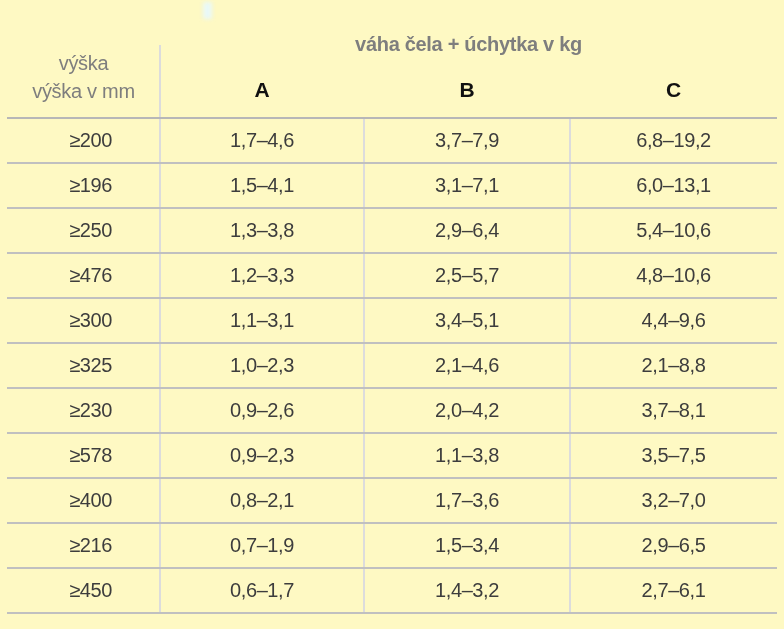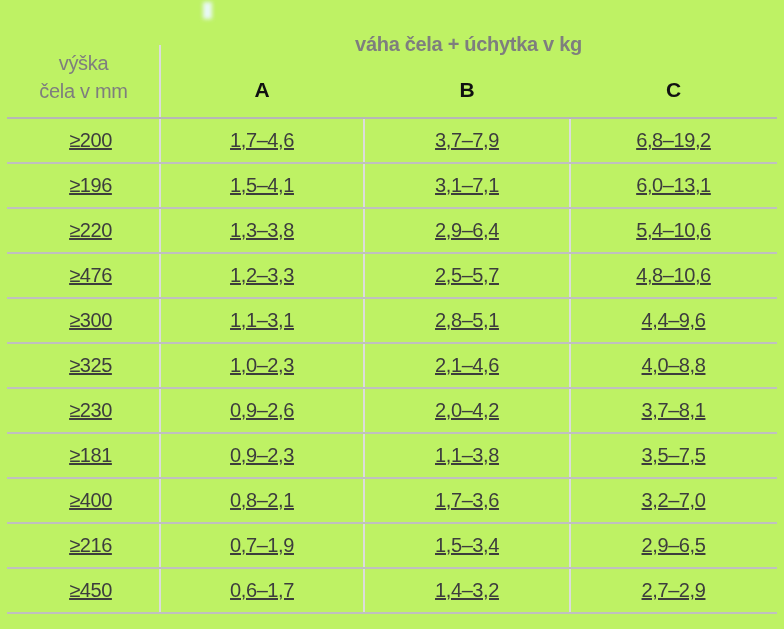--- a/index.html
+++ b/index.html
@@ -5,21 +5,21 @@
   html, body {
     margin: 0;
     padding: 0;
     background: #ffffff;
     font-family: "Liberation Sans", "DejaVu Sans", sans-serif;
   }
   .sheet {
     position: relative;
     width: 784px;
     height: 629px;
-    background: #bef264;
+    background: #fef9c3;
     overflow: hidden;
   }
   .smudge {
     position: absolute;
     left: 203px;
     top: 2px;
     width: 9px;
     height: 17px;
     background: #e9f8f8;
     filter: blur(2px);
@@ -77,21 +77,20 @@
   th.corner { border-bottom: 2px solid #b7b7b7; }
 
   tbody td {
     height: 43px;
     vertical-align: middle;
     text-align: center;
     font-size: 20px;
     color: #3d3d3d;
     letter-spacing: -0.4px;
     border-bottom: 2px solid #c0c0c0;
-    text-decoration: underline;
   }
   tbody td.rowlabel { padding-left: 14px; }
 </style>
 </head>
 <body>
 
 <div class="sheet">
 
   <div class="smudge"></div>
 
@@ -104,21 +103,21 @@
     <colgroup>
       <col style="width:153px">
       <col style="width:204px">
       <col style="width:206px">
       <col style="width:207px">
     </colgroup>
     <thead>
       <tr>
         <th class="corner" rowspan="2">
           <span style="display:block">výška</span>
-          <span style="display:block">čela v mm</span>
+          <span style="display:block">výška v mm</span>
         </th>
         <th class="group" colspan="3">váha čela + úchytka v kg</th>
       </tr>
       <tr class="colhead-row">
         <th class="colhead">A</th>
         <th class="colhead">B</th>
         <th class="colhead">C</th>
       </tr>
     </thead>
     <tbody>
@@ -128,68 +127,68 @@
         <td>3,7–7,9</td>
         <td>6,8–19,2</td>
       </tr>
       <tr>
         <td class="rowlabel">≥196</td>
         <td>1,5–4,1</td>
         <td>3,1–7,1</td>
         <td>6,0–13,1</td>
       </tr>
       <tr>
-        <td class="rowlabel">≥220</td>
+        <td class="rowlabel">≥250</td>
         <td>1,3–3,8</td>
         <td>2,9–6,4</td>
         <td>5,4–10,6</td>
       </tr>
       <tr>
         <td class="rowlabel">≥476</td>
         <td>1,2–3,3</td>
         <td>2,5–5,7</td>
         <td>4,8–10,6</td>
       </tr>
       <tr>
         <td class="rowlabel">≥300</td>
         <td>1,1–3,1</td>
-        <td>2,8–5,1</td>
+        <td>3,4–5,1</td>
         <td>4,4–9,6</td>
       </tr>
       <tr>
         <td class="rowlabel">≥325</td>
         <td>1,0–2,3</td>
         <td>2,1–4,6</td>
-        <td>4,0–8,8</td>
+        <td>2,1–8,8</td>
       </tr>
       <tr>
         <td class="rowlabel">≥230</td>
         <td>0,9–2,6</td>
         <td>2,0–4,2</td>
         <td>3,7–8,1</td>
       </tr>
       <tr>
-        <td class="rowlabel">≥181</td>
+        <td class="rowlabel">≥578</td>
         <td>0,9–2,3</td>
         <td>1,1–3,8</td>
         <td>3,5–7,5</td>
       </tr>
       <tr>
         <td class="rowlabel">≥400</td>
         <td>0,8–2,1</td>
         <td>1,7–3,6</td>
         <td>3,2–7,0</td>
       </tr>
       <tr>
         <td class="rowlabel">≥216</td>
         <td>0,7–1,9</td>
         <td>1,5–3,4</td>
         <td>2,9–6,5</td>
       </tr>
       <tr>
         <td class="rowlabel">≥450</td>
         <td>0,6–1,7</td>
         <td>1,4–3,2</td>
-        <td>2,7–2,9</td>
+        <td>2,7–6,1</td>
       </tr>
     </tbody>
   </table>
 </div>
 
 </body></html>

